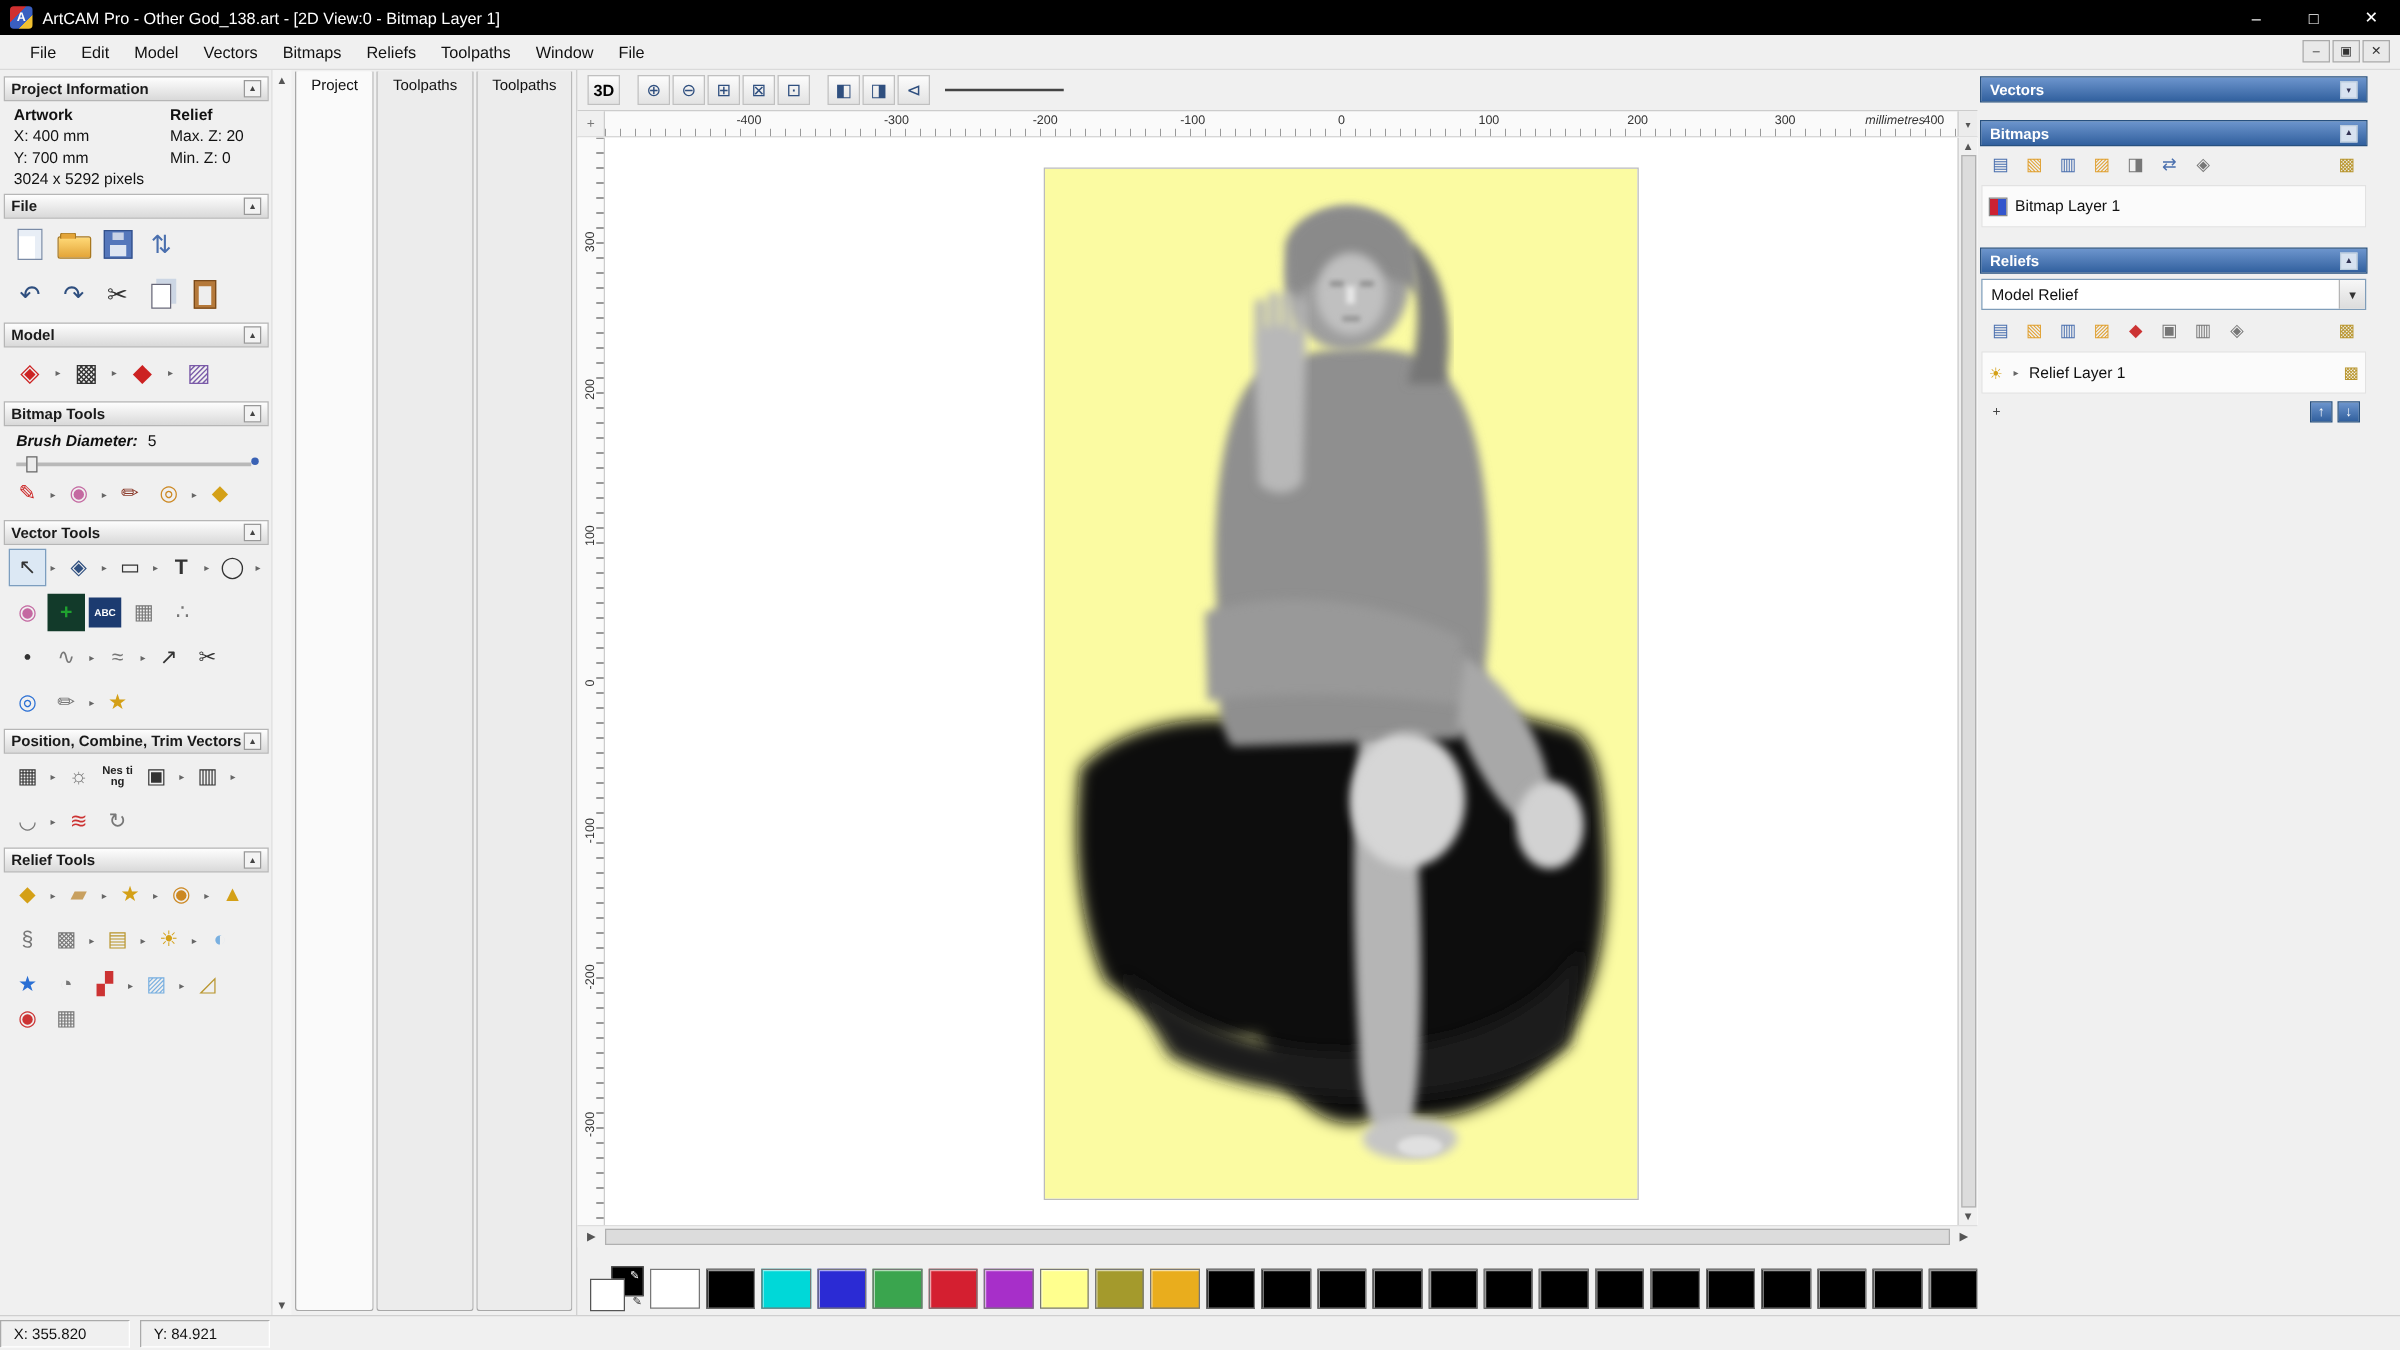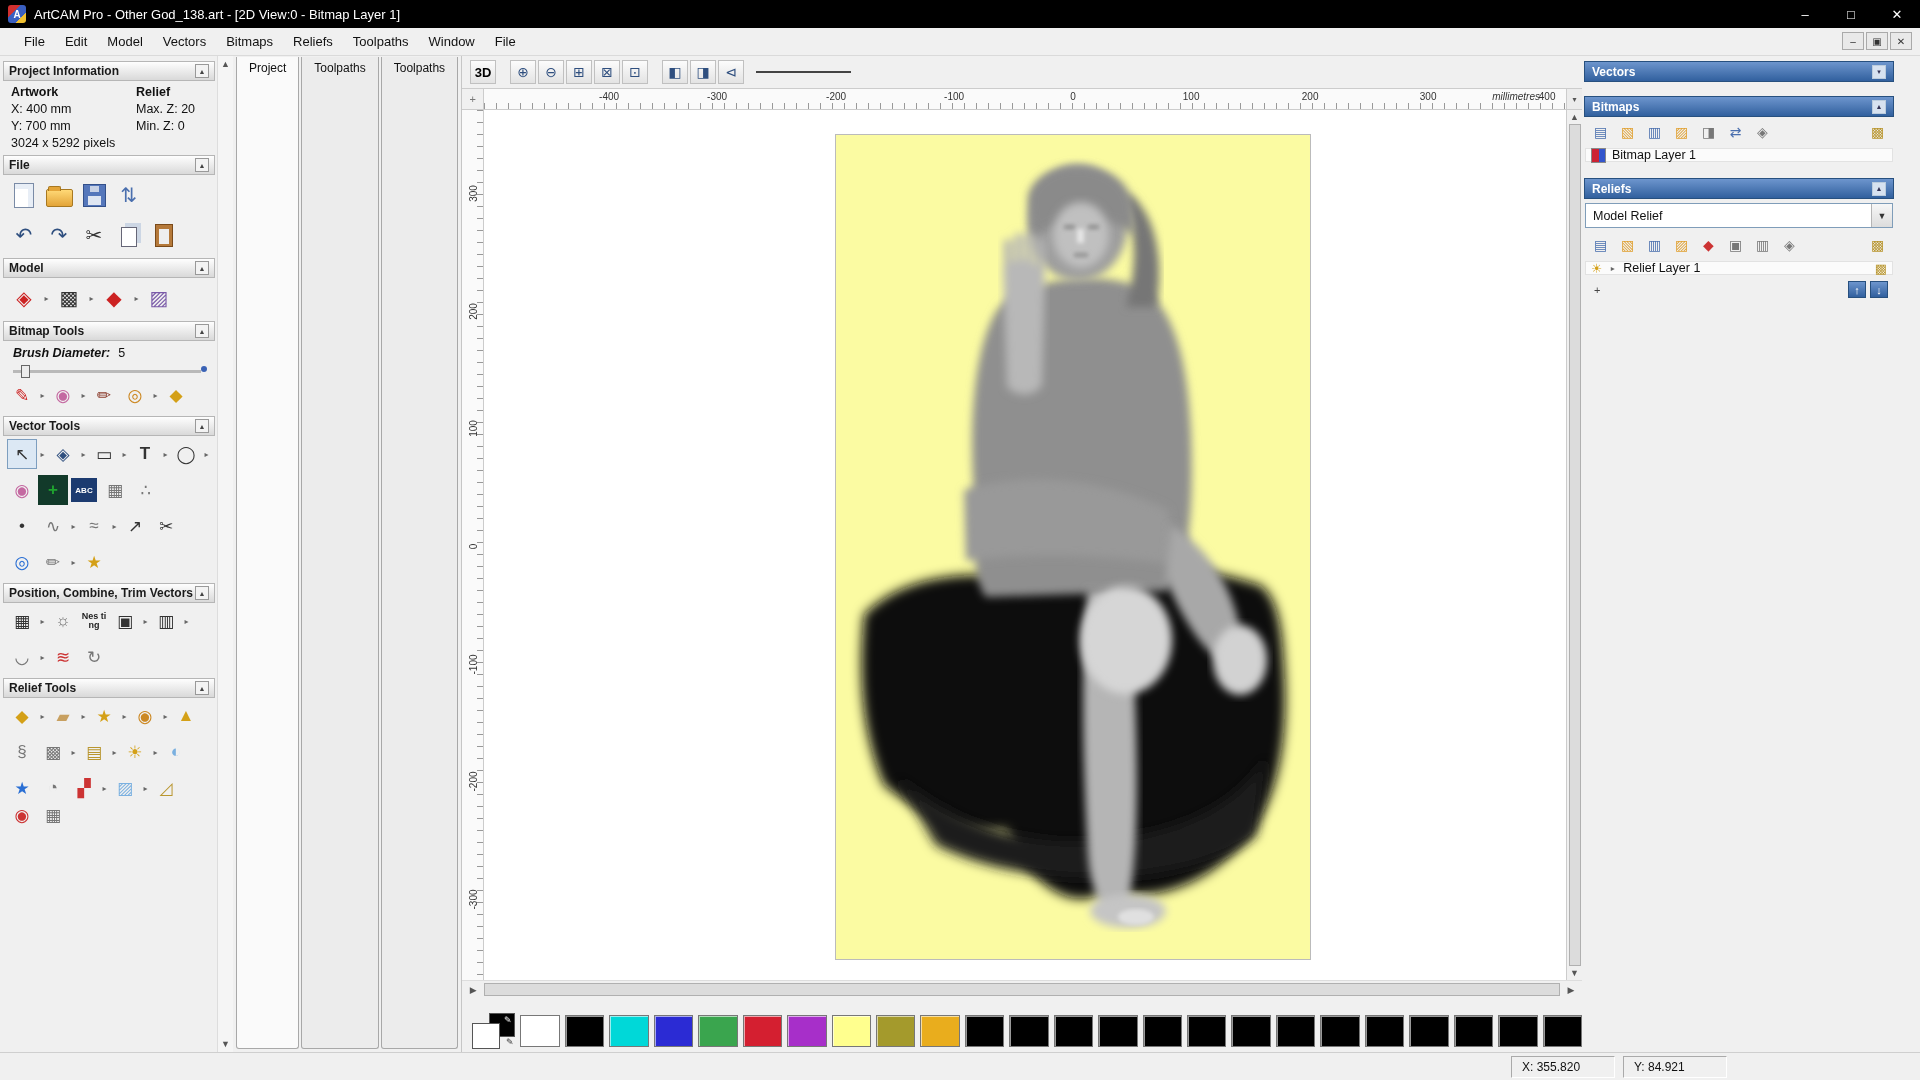--- a/index.html
+++ b/index.html
@@ -97,31 +97,31 @@
 
 
 .right-area{flex:0 0 338px;display:flex}
 .right-panel{width:314px;display:flex;flex-direction:column;background:#f0f0f0;padding:2px 2px 0}
 .right-margin{flex:1}
 .rp-hdr{flex:0 0 21px;background:linear-gradient(#6d95cd,#31609e);color:#fff;font-weight:bold;font-size:12px;display:flex;align-items:center;padding:0 7px;border:1px solid #27507f;margin-top:3px}
 .rp-hdr .hbtn{margin-left:auto;width:14px;height:14px;border:1px solid #bcd;background:#d7e2f0;color:#335;font-size:7px;display:flex;align-items:center;justify-content:center}
 .rp-toolbar{display:flex;gap:4px;padding:4px 5px;align-items:center}
 .rp-tool{width:23px;height:21px;display:flex;align-items:center;justify-content:center;font-size:14px;border:1px solid transparent}
 .rp-tool.endr{margin-left:auto}
-.layer-row{display:flex;align-items:center;gap:6px;height:14px;background:#fbfbfb;border:1px solid #e2e2e2;padding:0 5px;font-size:12.5px;margin:2px 1px}
+.layer-row{display:flex;align-items:center;gap:6px;height:34px;background:#fbfbfb;border:1px solid #e2e2e2;padding:0 5px;font-size:12.5px;margin:2px 1px}
 .layer-row .lr-end{margin-left:auto;font-size:13px}
 .dropdown{display:flex;align-items:center;height:25px;background:#fff;border:1px solid #7f9db9;margin:4px 1px 2px;font-size:12.5px;padding-left:7px}
 .dropdown .dbtn{margin-left:auto;width:21px;height:100%;background:linear-gradient(#f7f7f7,#dcdcdc);border-left:1px solid #b5b5b5;display:flex;align-items:center;justify-content:center;font-size:9px;color:#333}
 .updown{display:flex;align-items:center;padding:4px 6px;gap:4px}
 .ud-btn{width:18px;height:17px;background:linear-gradient(#6d95cd,#31609e);color:#fff;font-size:11px;display:flex;align-items:center;justify-content:center;border:1px solid #27507f}
 .plus-mini{font-size:11px;color:#444;margin-right:auto;padding-left:4px}
 .rtabs{margin-top:auto}
 
 
-.statusbar{flex:0 0 28px;background:#f0f0f0;border-top:1px solid #cfcfcf;display:flex;align-items:center;justify-content:flex-end;gap:8px;font-size:12px}
+.statusbar{flex:0 0 28px;background:#f0f0f0;border-top:1px solid #cfcfcf;display:flex;align-items:center;justify-content:flex-start;gap:8px;font-size:12px}
 .coord{border:1px solid #aaa;border-right-color:#fff;border-bottom-color:#fff;background:#f0f0f0;padding:3px 10px;min-width:104px}
 .status-spacer{width:185px}
 .c-red{color:#c22}.c-blue{color:#2f4f7f}.c-dblue{color:#2a6fd4}.c-gold{color:#d4a017}.c-tan{color:#c8a060}
 .c-green{color:#1fa32f}.c-gray{color:#777}.c-dark{color:#333}.c-purple{color:#7a5aa8}.c-pink{color:#c469a1}
 .c-brown{color:#8a3a2a}.c-olive{color:#b9962f}.c-lblue{color:#7ab0e0}.c-rust{color:#cc8822}.c-steel{color:#4a6fae}
 .c-amber{color:#e0a030}.c-crimson{color:#cc3333}
 </style>
 </head>
 <body>
 
@@ -369,21 +369,21 @@
         <span class="cbtn">⊡</span>
         <span class="tb-sep"></span>
         <span class="cbtn">◧</span>
         <span class="cbtn">◨</span>
         <span class="cbtn">⊲</span>
         <span class="tb-line"></span>
       </div>
 
       <div class="ruler-h">
         <span class="ruler-corner">+</span>
-        <span class="rl" style="left:147px">-400</span>
+        <span class="rl" style="left:137px">-400</span>
         <span class="rl" style="left:255px">-300</span>
         <span class="rl" style="left:374px">-200</span>
         <span class="rl" style="left:492px">-100</span>
         <span class="rl" style="left:611px">0</span>
         <span class="rl" style="left:729px">100</span>
         <span class="rl" style="left:848px">200</span>
         <span class="rl" style="left:966px">300</span>
         <span class="rl" style="left:1085px">400</span>
         <span class="unit-label">millimetres</span>
         <span class="hticks"></span>

